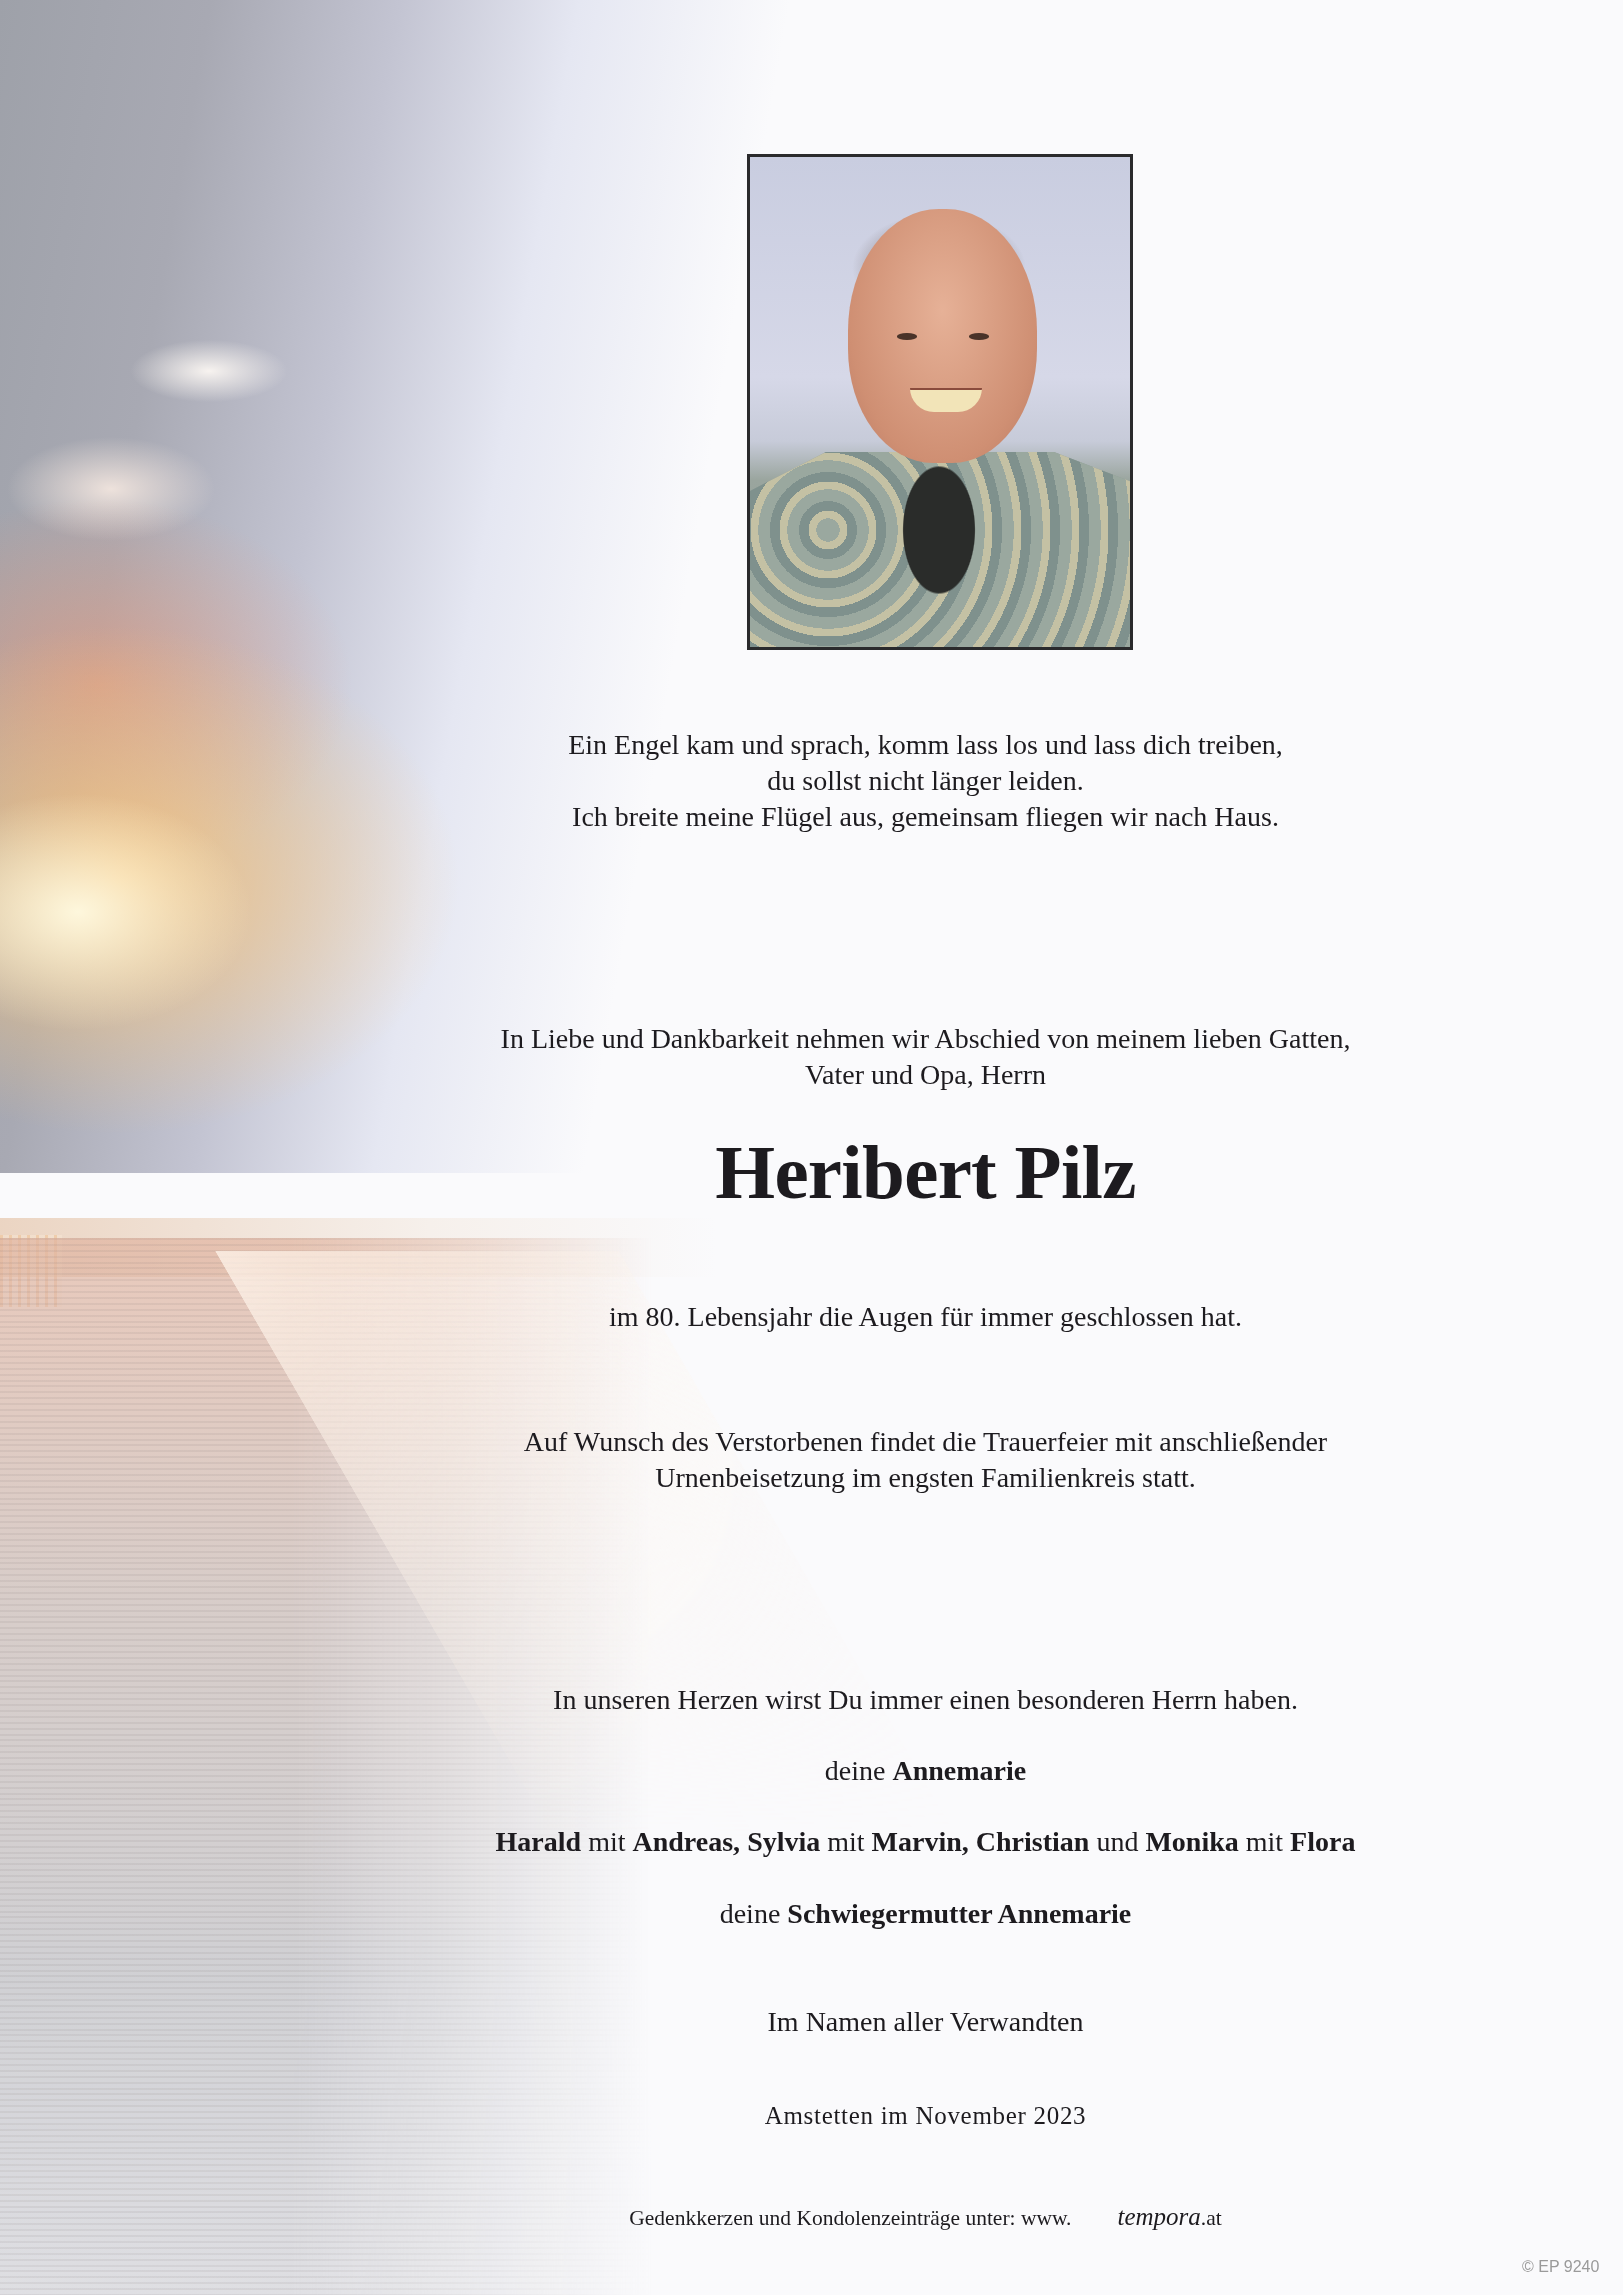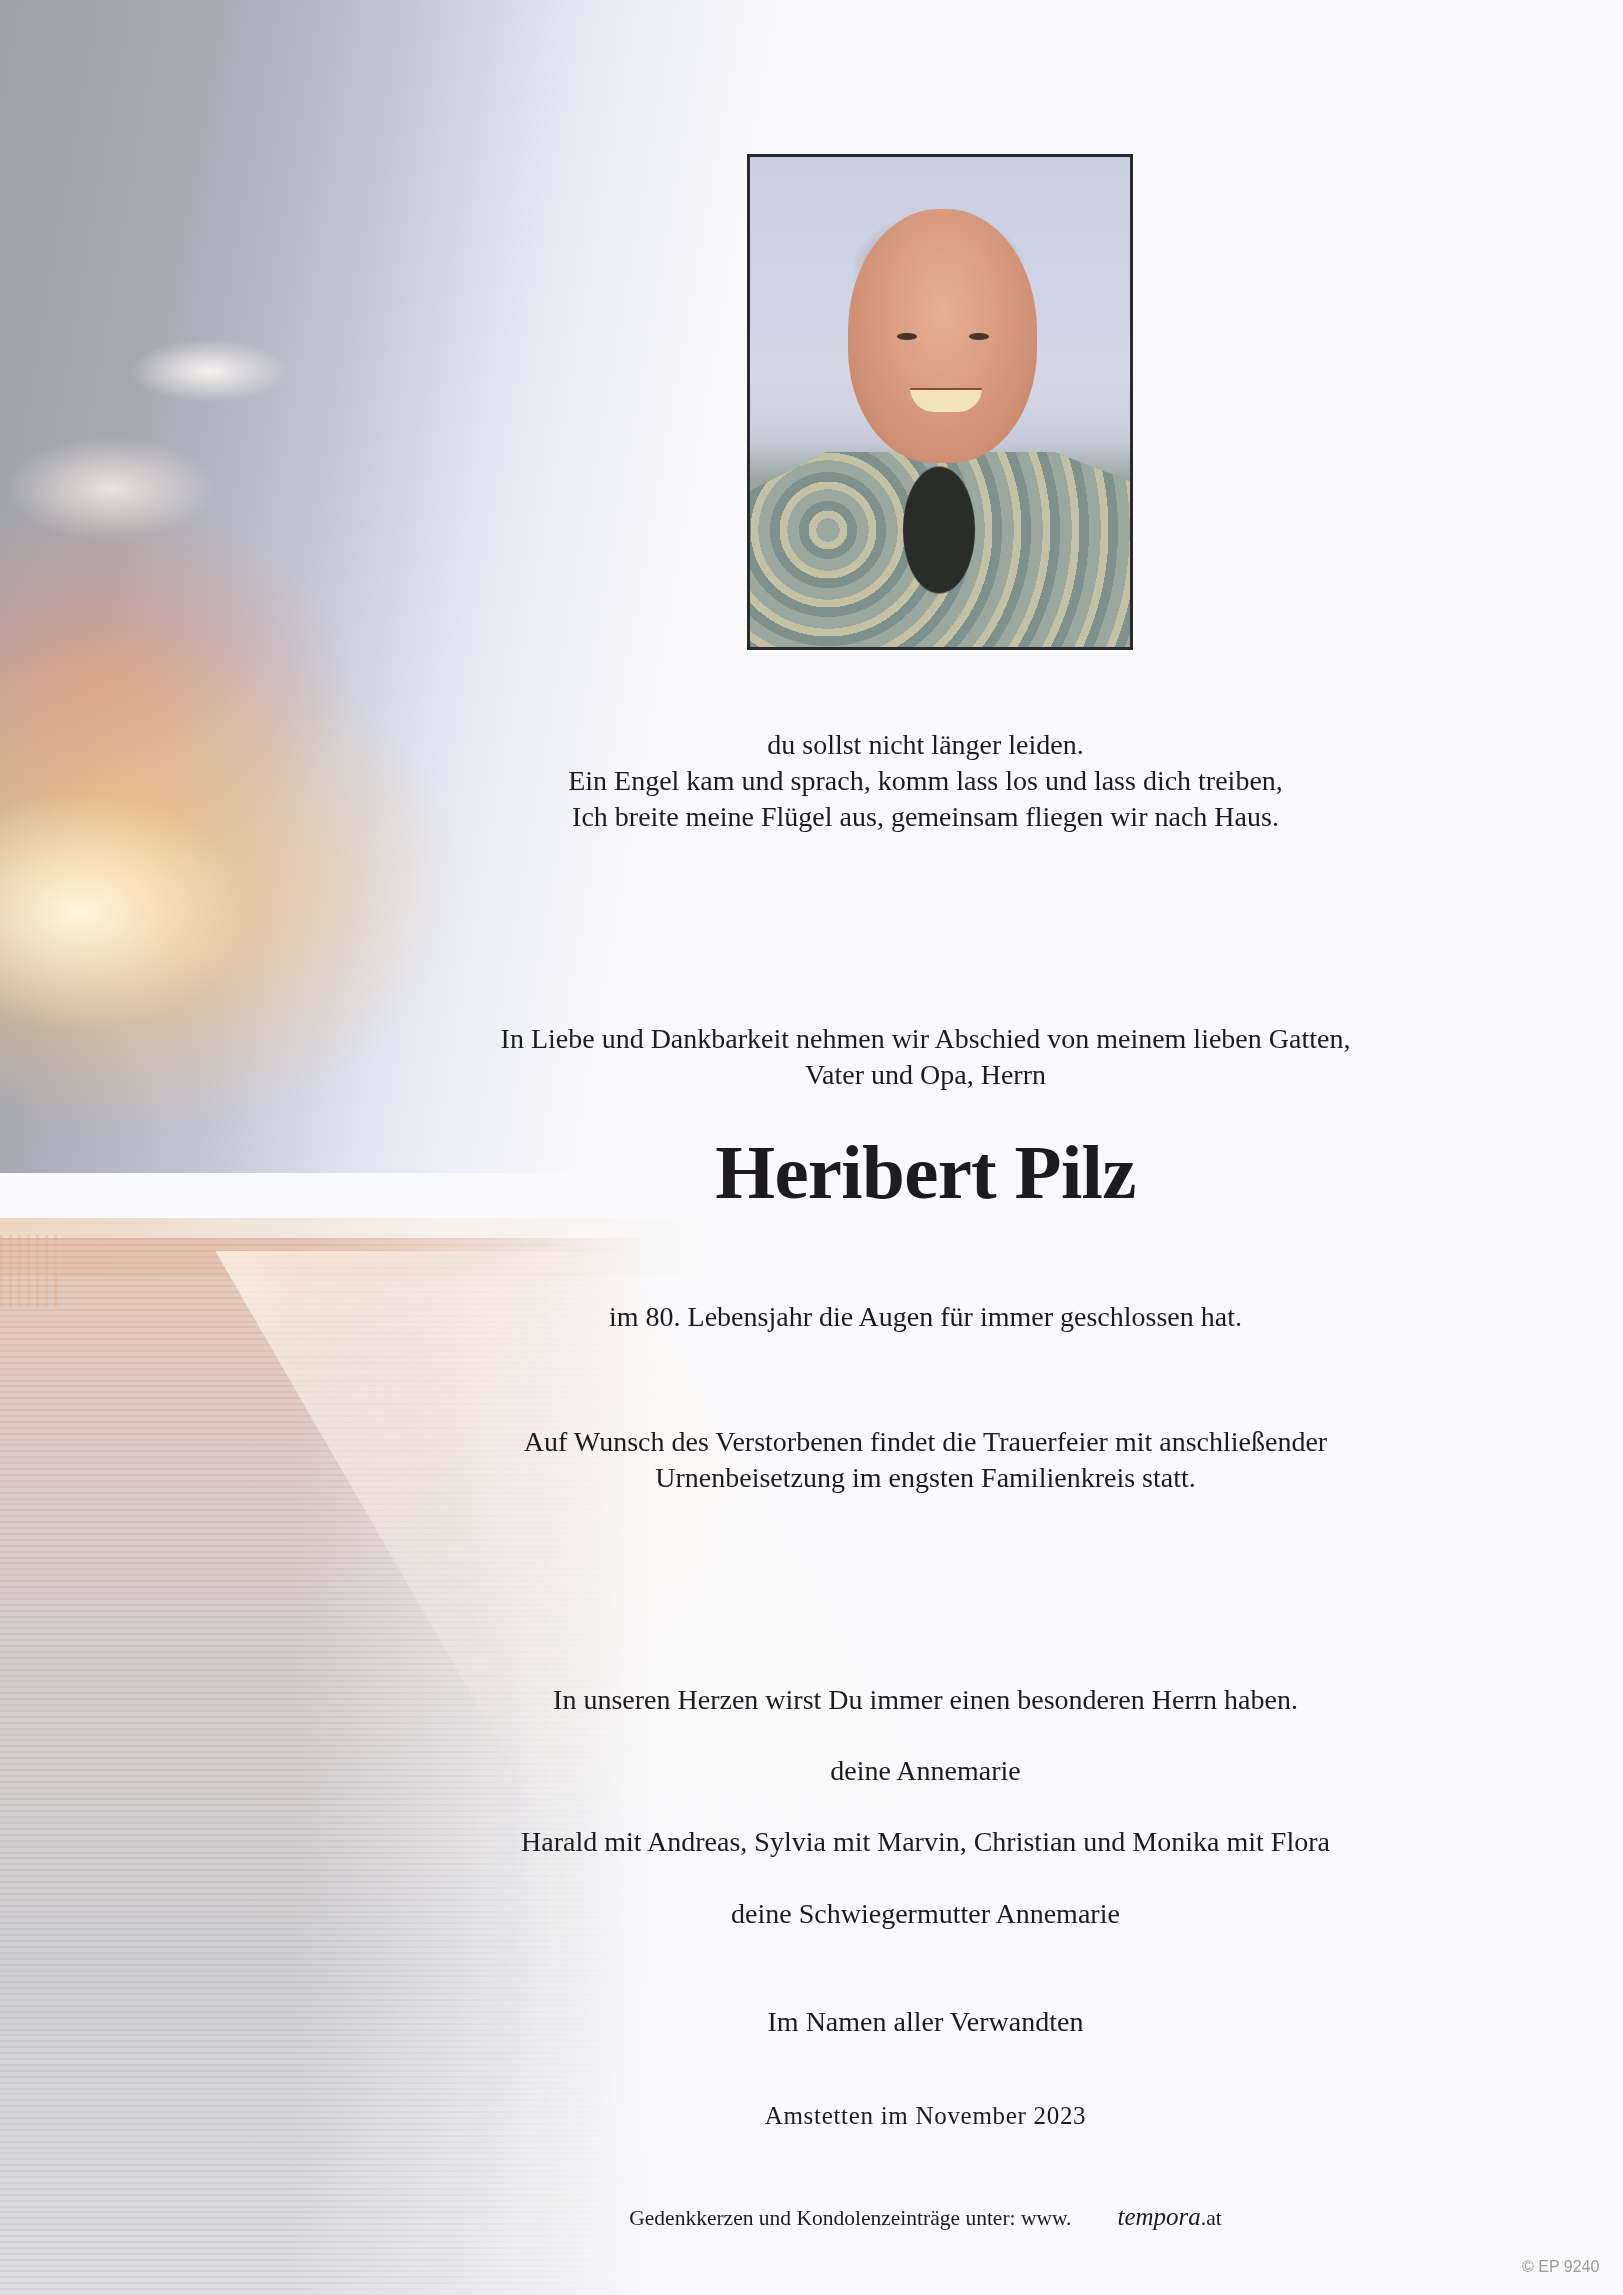--- a/index.html
+++ b/index.html
@@ -72,21 +72,21 @@
       position: absolute; left: 62px; top: 179px; width: 72px; height: 22px;
       border-radius: 0 0 39px 39px; background: #f2e4b8; border-top: 2.6px solid #8a4b3c;
     }
 
     
     .block { position: absolute; left: 365px; width: 1121px; text-align: center; }
     .line { display: block; font-size: 28px; line-height: 36px; }
     .name {
       font-size: 77px; line-height: 85px; font-weight: bold; letter-spacing: -0.7px;
     }
-    .b { font-weight: normal; }
+    .b { font-weight: bold; }
     .place { font-size: 25px; line-height: 33px; letter-spacing: 0.7px; }
     .footer { font-size: 21.5px; line-height: 29px; }
     .footer .brand { font-style: italic; font-size: 25px; margin-left: 46px; }
     .code {
       position: absolute; left: 1522px; top: 2258px;
       font-family: "Liberation Sans", "DejaVu Sans", sans-serif; font-size: 16px; color: #9a9a9a;
     }
   </style>
 </head>
 <body>
@@ -102,22 +102,22 @@
 <div class="portrait">
   <div class="shirt"></div>
   <div class="face">
     <div class="eye" style="left:49px"></div>
     <div class="eye" style="left:121px"></div>
     <div class="mouth"></div>
   </div>
 </div>
 
 <div class="block" style="top:727px">
+  <span class="line">Ein Engel kam und sprach, komm lass los und lass dich treiben,</span>
   <span class="line">du sollst nicht länger leiden.</span>
-  <span class="line">Ein Engel kam und sprach, komm lass los und lass dich treiben,</span>
   <span class="line">Ich breite meine Flügel aus, gemeinsam fliegen wir nach Haus.</span>
 </div>
 
 <div class="block" style="top:1021px">
   <span class="line">In Liebe und Dankbarkeit nehmen wir Abschied von meinem lieben Gatten,</span>
   <span class="line">Vater und Opa, Herrn</span>
 </div>
 
 <div class="block" style="top:1130px">
   <span class="name">Heribert Pilz</span>

